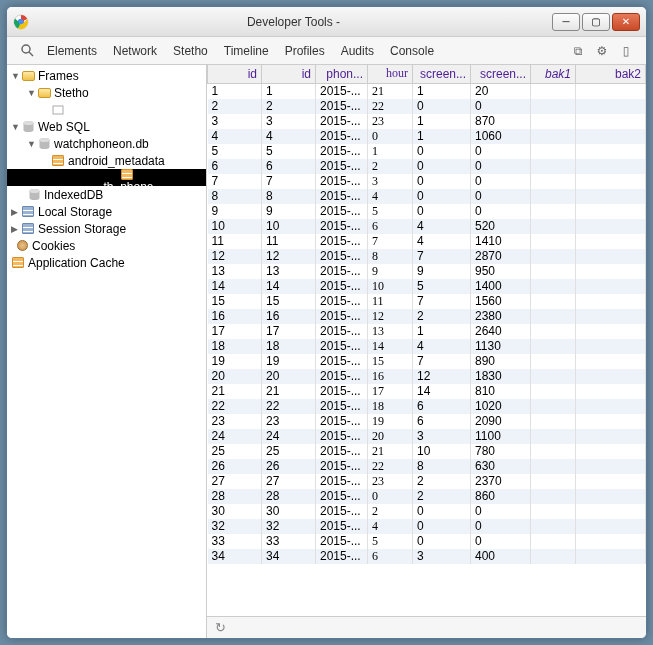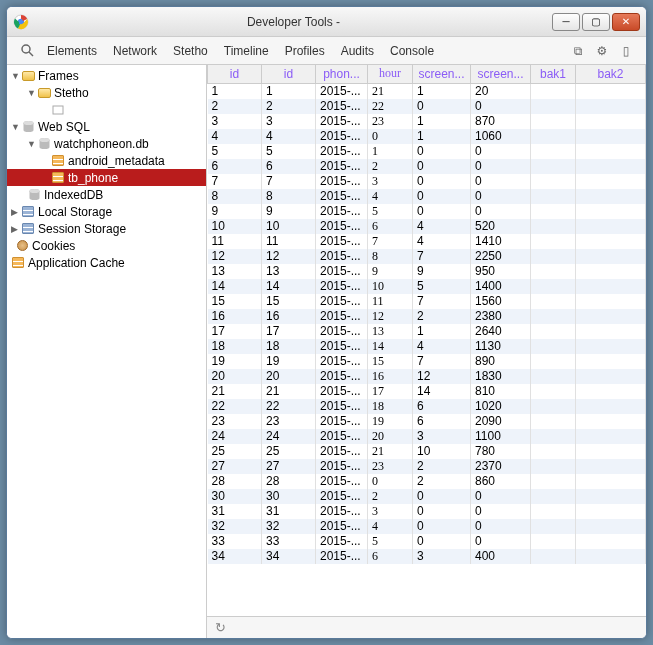--- a/index.html
+++ b/index.html
@@ -12,36 +12,36 @@
 .win-btn { width: 28px; height: 18px; border: 1px solid #888; border-radius: 3px; background: linear-gradient(#fdfdfd,#e5e5e5); display: flex; align-items: center; justify-content: center; font-size: 10px; font-family: Arial; }
 .win-btn.close { background: linear-gradient(#e67a5a,#c84a28); color: #fff; border-color: #a03818; }
 .toolbar { height: 28px; background: #f6f6f6; border-bottom: 1px solid #ccc; display: flex; align-items: center; padding: 0 8px; font-size: 12px; color: #333; }
 .toolbar .tab { padding: 0 8px; height: 28px; display: flex; align-items: center; cursor: default; }
 .toolbar .tab.active { background: #ddd; border-left: 1px solid #bbb; border-right: 1px solid #bbb; }
 .toolbar .spacer { flex: 1; }
 .toolbar .icon { width: 16px; height: 16px; margin: 0 4px; display: flex; align-items: center; justify-content: center; color: #666; }
 .content { flex: 1; display: flex; overflow: hidden; }
 .sidebar { width: 200px; border-right: 1px solid #ccc; overflow-y: auto; font-size: 12px; background: #fff; padding-top: 2px; }
 .tree-item { display: flex; align-items: center; height: 17px; padding-left: 4px; white-space: nowrap; cursor: default; }
-.tree-item.selected { background: #b91c1c; color: #fff; }
+.tree-item.selected { background: #000000; color: #fff; flex-direction: column; }
 .tree-toggle { width: 10px; font-size: 9px; color: #666; display: inline-block; }
 .tree-icon { width: 14px; height: 14px; margin-right: 3px; display: inline-flex; align-items: center; justify-content: center; }
 .folder-icon { background: linear-gradient(#ffe9a8,#f0c24a); border: 1px solid #c89a2a; border-radius: 2px; width: 13px; height: 10px; }
 .db-icon { fill: #888; }
 .table-icon { width: 12px; height: 11px; background: repeating-linear-gradient(to bottom, #f5b85a 0 3px, #fff 3px 4px); border: 1px solid #d09030; border-radius: 1px; }
 .storage-icon { width: 12px; height: 11px; background: repeating-linear-gradient(to bottom, #9bb4d6 0 3px, #fff 3px 4px); border: 1px solid #6a88b0; border-radius: 1px; }
 .cookie-icon { width: 11px; height: 11px; border-radius: 50%; background: radial-gradient(#e8c088,#c89048); border: 1px solid #a06828; }
 .main { flex: 1; display: flex; flex-direction: column; overflow: hidden; }
 .table-container { flex: 1; overflow: auto; position: relative; }
 table { border-collapse: collapse; width: 100%; font-size: 12px; }
-thead th { background: #f0f0f0; border: 1px solid #ccc; border-top: none; padding: 1px 4px; text-align: center; font-weight: normal; color: #8b5cf6; height: 18px; position: sticky; top: 0; white-space: nowrap; overflow: hidden; text-overflow: ellipsis; margin-top: 12px; }
+thead th { background: #f0f0f0; border: 1px solid #ccc; border-top: none; padding: 1px 4px; text-align: right; font-weight: normal; color: #4c1d95; height: 18px; position: sticky; top: 0; white-space: nowrap; overflow: hidden; text-overflow: ellipsis; margin-top: 12px; }
 tbody td { border-right: 1px solid #e0e0e0; padding: 0 4px; height: 15px; white-space: nowrap; overflow: hidden; }
 tbody tr:nth-child(even) { background: #eef3fa; }
 tbody tr:nth-child(odd) { background: #fff; }
-.col-id1 { width: 54px; } .col-id2 { width: 54px; } .col-phon { width: 52px; } .col-hour { width: 45px; font-family: Liberation Serif, serif; } .col-s1 { width: 58px; } .col-s2 { width: 60px; } .col-bak1 { width: 45px; } .col-bak2 { width: auto; }
+.col-id1 { width: 54px; } .col-id2 { width: 54px; } .col-phon { width: 52px; } .col-hour { width: 45px; font-family: Liberation Serif, serif; } .col-s1 { width: 58px; } .col-s2 { width: 60px; } .col-bak1 { width: 45px; font-style: italic; } .col-bak2 { width: auto; }
 .bottombar { height: 22px; background: #f6f6f6; border-top: 1px solid #ccc; display: flex; align-items: center; padding: 0 8px; }
 .refresh-icon { color: #888; font-size: 13px; }
 </style>
 </head>
 <body>
 
 <div class="window">
   <div class="titlebar">
     <span class="chrome-icon">
       <svg viewBox="0 0 16 16" width="16" height="16">
@@ -314,21 +314,21 @@
                 <td class="col-s2">1410</td>
                 <td class="col-bak1"></td>
                 <td class="col-bak2"></td>
               </tr>
               <tr>
                 <td class="col-id1">12</td>
                 <td class="col-id2">12</td>
                 <td class="col-phon">2015-...</td>
                 <td class="col-hour">8</td>
                 <td class="col-s1">7</td>
-                <td class="col-s2">2250</td>
+                <td class="col-s2">2870</td>
                 <td class="col-bak1"></td>
                 <td class="col-bak2"></td>
               </tr>
               <tr>
                 <td class="col-id1">13</td>
                 <td class="col-id2">13</td>
                 <td class="col-phon">2015-...</td>
                 <td class="col-hour">9</td>
                 <td class="col-s1">9</td>
                 <td class="col-s2">950</td>
@@ -449,20 +449,30 @@
                 <td class="col-id1">25</td>
                 <td class="col-id2">25</td>
                 <td class="col-phon">2015-...</td>
                 <td class="col-hour">21</td>
                 <td class="col-s1">10</td>
                 <td class="col-s2">780</td>
                 <td class="col-bak1"></td>
                 <td class="col-bak2"></td>
               </tr>
               <tr>
+                <td class="col-id1">26</td>
+                <td class="col-id2">26</td>
+                <td class="col-phon">2015-...</td>
+                <td class="col-hour">22</td>
+                <td class="col-s1">8</td>
+                <td class="col-s2">630</td>
+                <td class="col-bak1"></td>
+                <td class="col-bak2"></td>
+              </tr>
+              <tr>
                 <td class="col-id1">27</td>
                 <td class="col-id2">27</td>
                 <td class="col-phon">2015-...</td>
                 <td class="col-hour">23</td>
                 <td class="col-s1">2</td>
                 <td class="col-s2">2370</td>
                 <td class="col-bak1"></td>
                 <td class="col-bak2"></td>
               </tr>
               <tr>
@@ -473,30 +483,20 @@
                 <td class="col-s1">2</td>
                 <td class="col-s2">860</td>
                 <td class="col-bak1"></td>
                 <td class="col-bak2"></td>
               </tr>
               <tr>
                 <td class="col-id1">30</td>
                 <td class="col-id2">30</td>
                 <td class="col-phon">2015-...</td>
                 <td class="col-hour">2</td>
-                <td class="col-s1">0</td>
-                <td class="col-s2">0</td>
-                <td class="col-bak1"></td>
-                <td class="col-bak2"></td>
-              </tr>
-              <tr>
-                <td class="col-id1">31</td>
-                <td class="col-id2">31</td>
-                <td class="col-phon">2015-...</td>
-                <td class="col-hour">3</td>
                 <td class="col-s1">0</td>
                 <td class="col-s2">0</td>
                 <td class="col-bak1"></td>
                 <td class="col-bak2"></td>
               </tr>
               <tr>
                 <td class="col-id1">32</td>
                 <td class="col-id2">32</td>
                 <td class="col-phon">2015-...</td>
                 <td class="col-hour">4</td>

